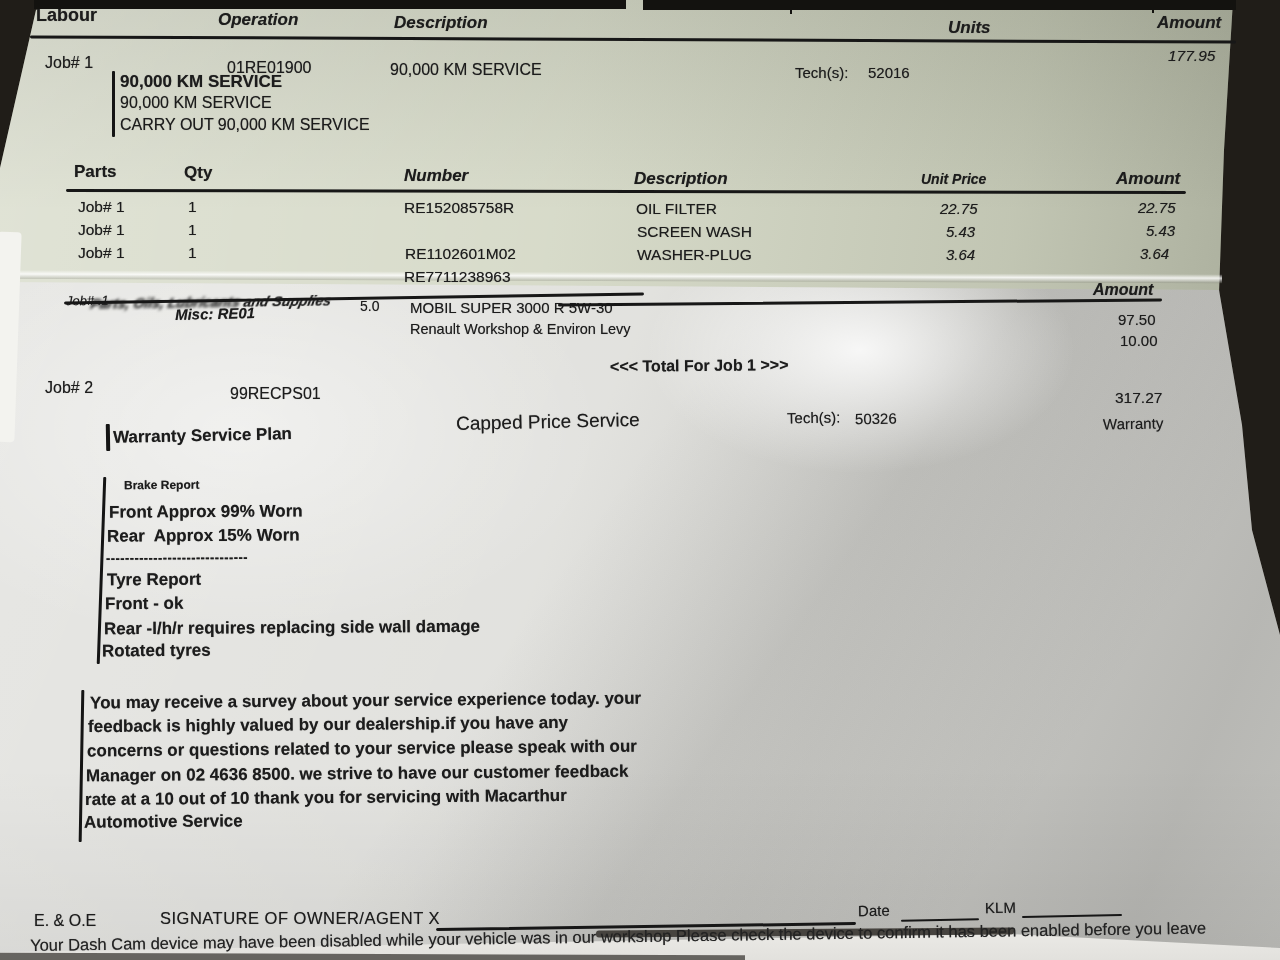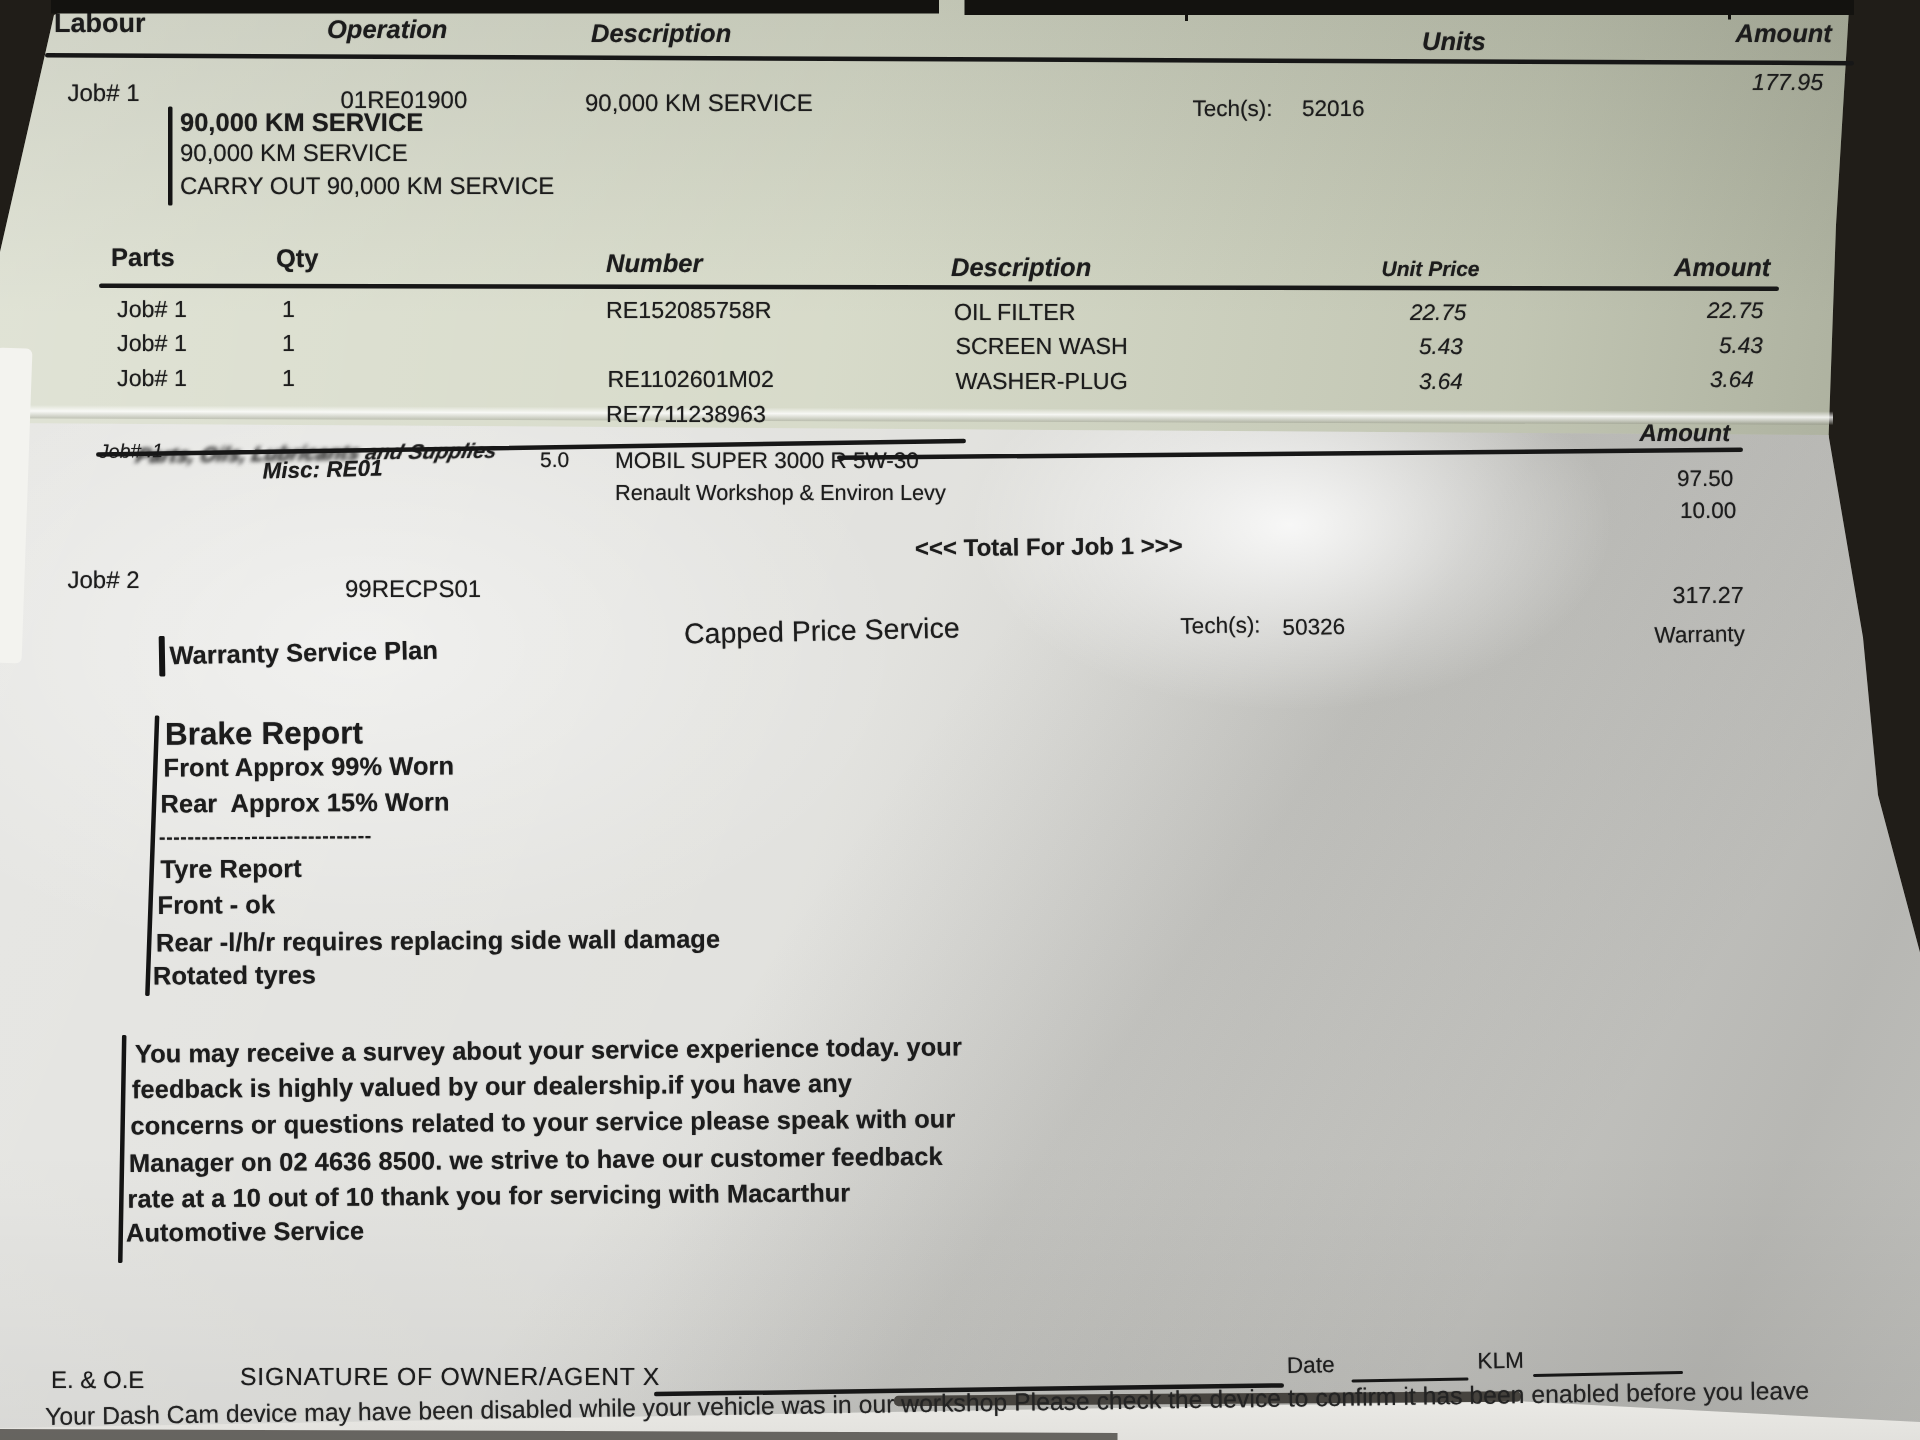--- a/index.html
+++ b/index.html
@@ -139,21 +139,21 @@
     <div class="t" style="left:45px;top:380px;font-size:16px;">Job# 2</div>
     <div class="t" style="left:230px;top:386px;font-size:16px;">99RECPS01</div>
     <div class="t" style="left:456px;top:412px;font-size:19px;transform:rotate(-1.3deg);">Capped Price Service</div>
     <div class="t" style="left:787px;top:410px;font-size:15px;transform:rotate(-1deg);">Tech(s):</div>
     <div class="t" style="left:855px;top:411px;font-size:15px;transform:rotate(-1deg);">50326</div>
     <div class="t" style="left:1103px;top:416px;font-size:15px;transform:rotate(-1deg);">Warranty</div>
     <div class="vbar" style="left:106px;top:424px;height:27px;width:3.5px;transform:rotate(-1deg);"></div>
     <div class="t b" style="left:113px;top:427px;font-size:17px;transform:rotate(-1.2deg);">Warranty Service Plan</div>
 
     <div class="vbar" style="left:100px;top:477px;height:187px;transform:rotate(2deg);"></div>
-    <div class="t b" style="left:110px;top:479px;font-size:21px;transform:rotate(-0.4deg);">Brake Report</div>
+    <div class="t b" style="left:124px;top:479px;font-size:12px;transform:rotate(-0.4deg);">Brake Report</div>
     <div class="t b" style="left:109px;top:503px;font-size:17px;transform:rotate(-0.4deg);">Front Approx 99% Worn</div>
     <div class="t b" style="left:107px;top:527px;font-size:17px;transform:rotate(-0.4deg);">Rear  Approx 15% Worn</div>
     <div class="t b" style="left:106px;top:551px;font-size:13px;letter-spacing:0.4px;transform:rotate(-0.4deg);">------------------------------</div>
     <div class="t b" style="left:107px;top:571px;font-size:17px;transform:rotate(-0.4deg);">Tyre Report</div>
     <div class="t b" style="left:105px;top:595px;font-size:17px;transform:rotate(-0.4deg);">Front - ok</div>
     <div class="t b" style="left:104px;top:619px;font-size:17px;transform:rotate(-0.4deg);">Rear -l/h/r requires replacing side wall damage</div>
     <div class="t b" style="left:102px;top:642px;font-size:17px;transform:rotate(-0.4deg);">Rotated tyres</div>
 
     <div class="vbar" style="left:80px;top:690px;height:152px;transform:rotate(1deg);"></div>
     <div class="t b" style="left:90px;top:692px;font-size:17px;transform:rotate(-0.5deg);">You may receive a survey about your service experience today. your</div>

